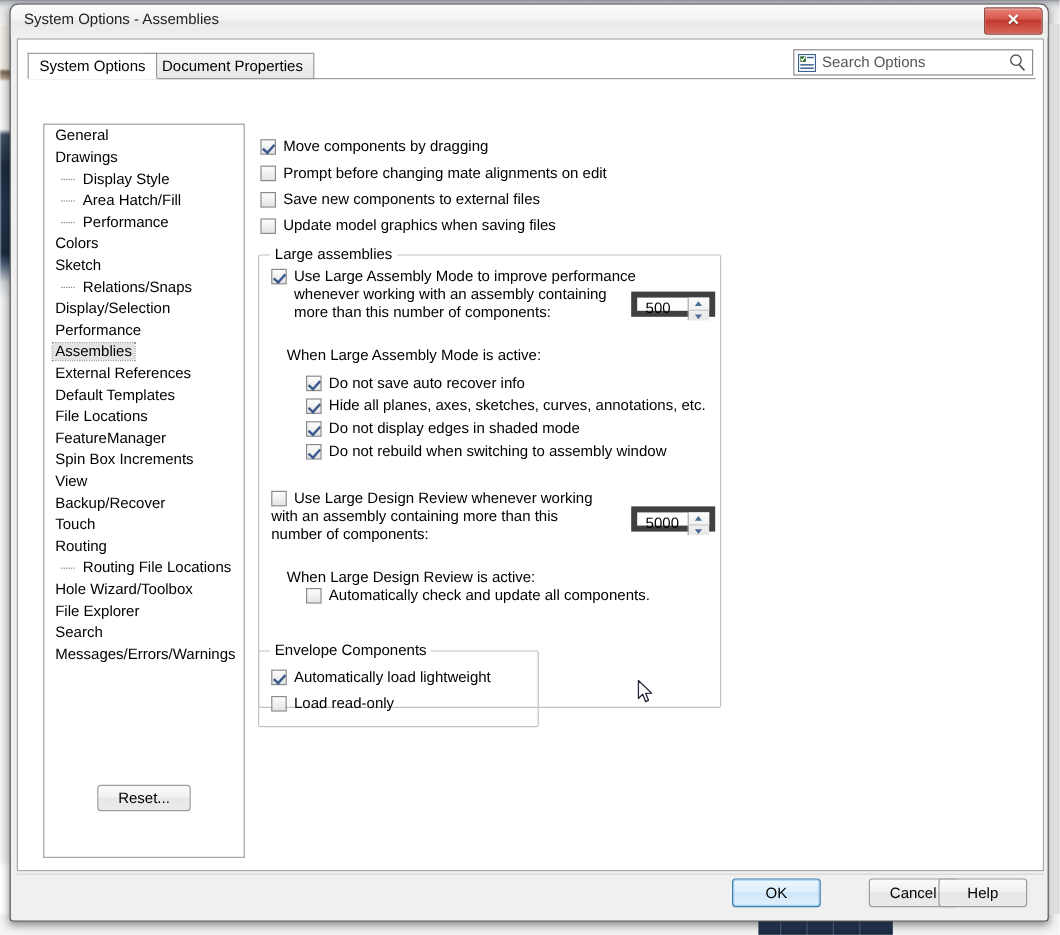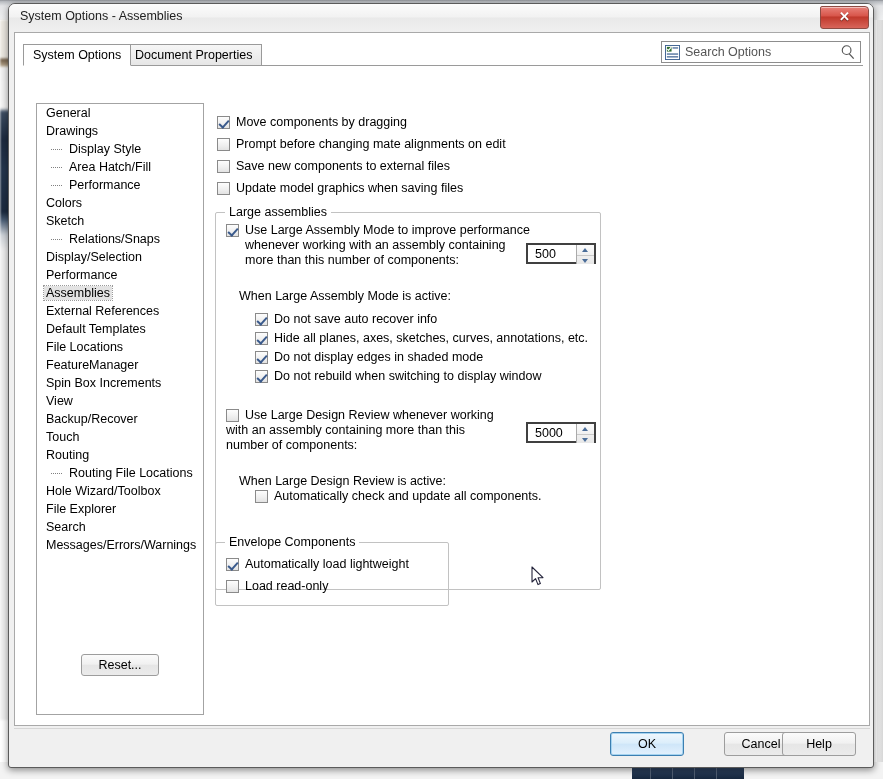--- a/index.html
+++ b/index.html
@@ -285,21 +285,21 @@
   .plaintext {
     position: absolute;
     font-size: 12.5px;
     white-space: nowrap;
   }
 
   
   .spin {
     position: absolute;
     height: 21px;
-    border: 2px solid #404040;
+    border: 5px solid #404040;
     background: #fff;
     box-sizing: border-box;
   }
   .spin .val {
     position: absolute;
     left: 7px; top: 2px;
     font-size: 12.5px;
   }
   .spin .btns {
     position: absolute;
@@ -507,21 +507,21 @@
       <div class="cbrow" style="left:42px; top:228px;">
         <span class="cb checked"></span>
         <span class="cblabel">Hide all planes, axes, sketches, curves, annotations, etc.</span>
       </div>
       <div class="cbrow" style="left:42px; top:247px;">
         <span class="cb checked"></span>
         <span class="cblabel">Do not display edges in shaded mode</span>
       </div>
       <div class="cbrow" style="left:42px; top:266px;">
         <span class="cb checked"></span>
-        <span class="cblabel">Do not rebuild when switching to display window</span>
+        <span class="cblabel">Do not rebuild when switching to assembly window</span>
       </div>
 
       <div class="cbrow" style="left:13px; top:305px;">
         <span class="cb"></span>
         <span class="cblabel">Use Large Design Review whenever working</span>
       </div>
       <div class="plaintext" style="left:13px; top:320px;">with an assembly containing more than this</div>
       <div class="plaintext" style="left:13px; top:335px;">number of components:</div>
 
       <div class="spin" style="left:313px; top:319px; width:70px;">

